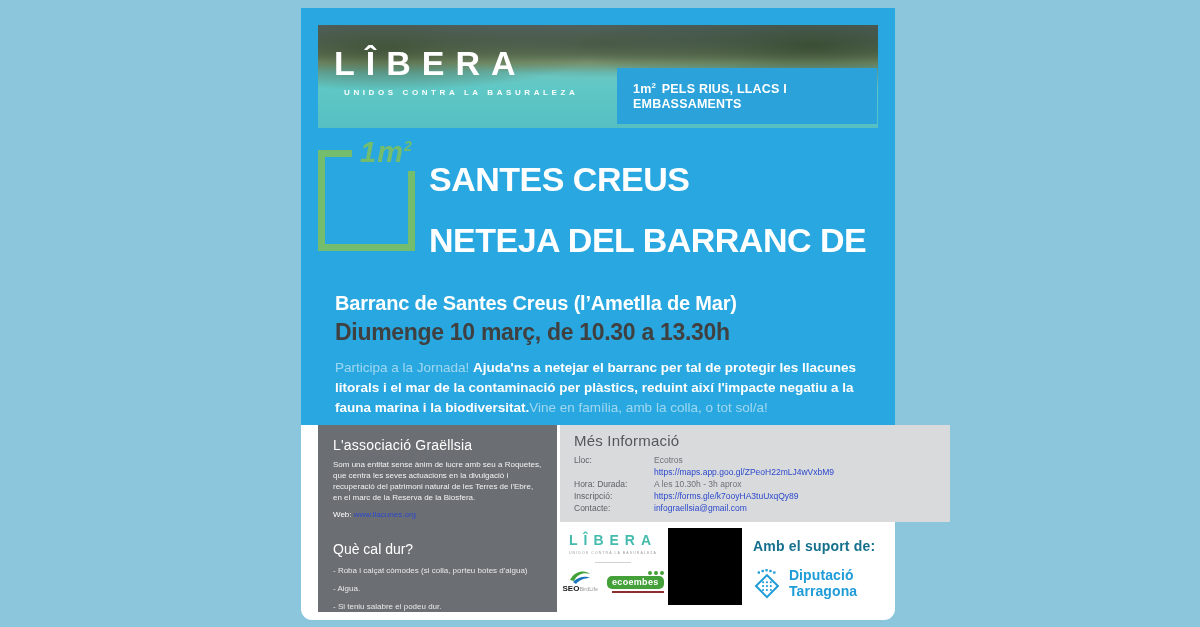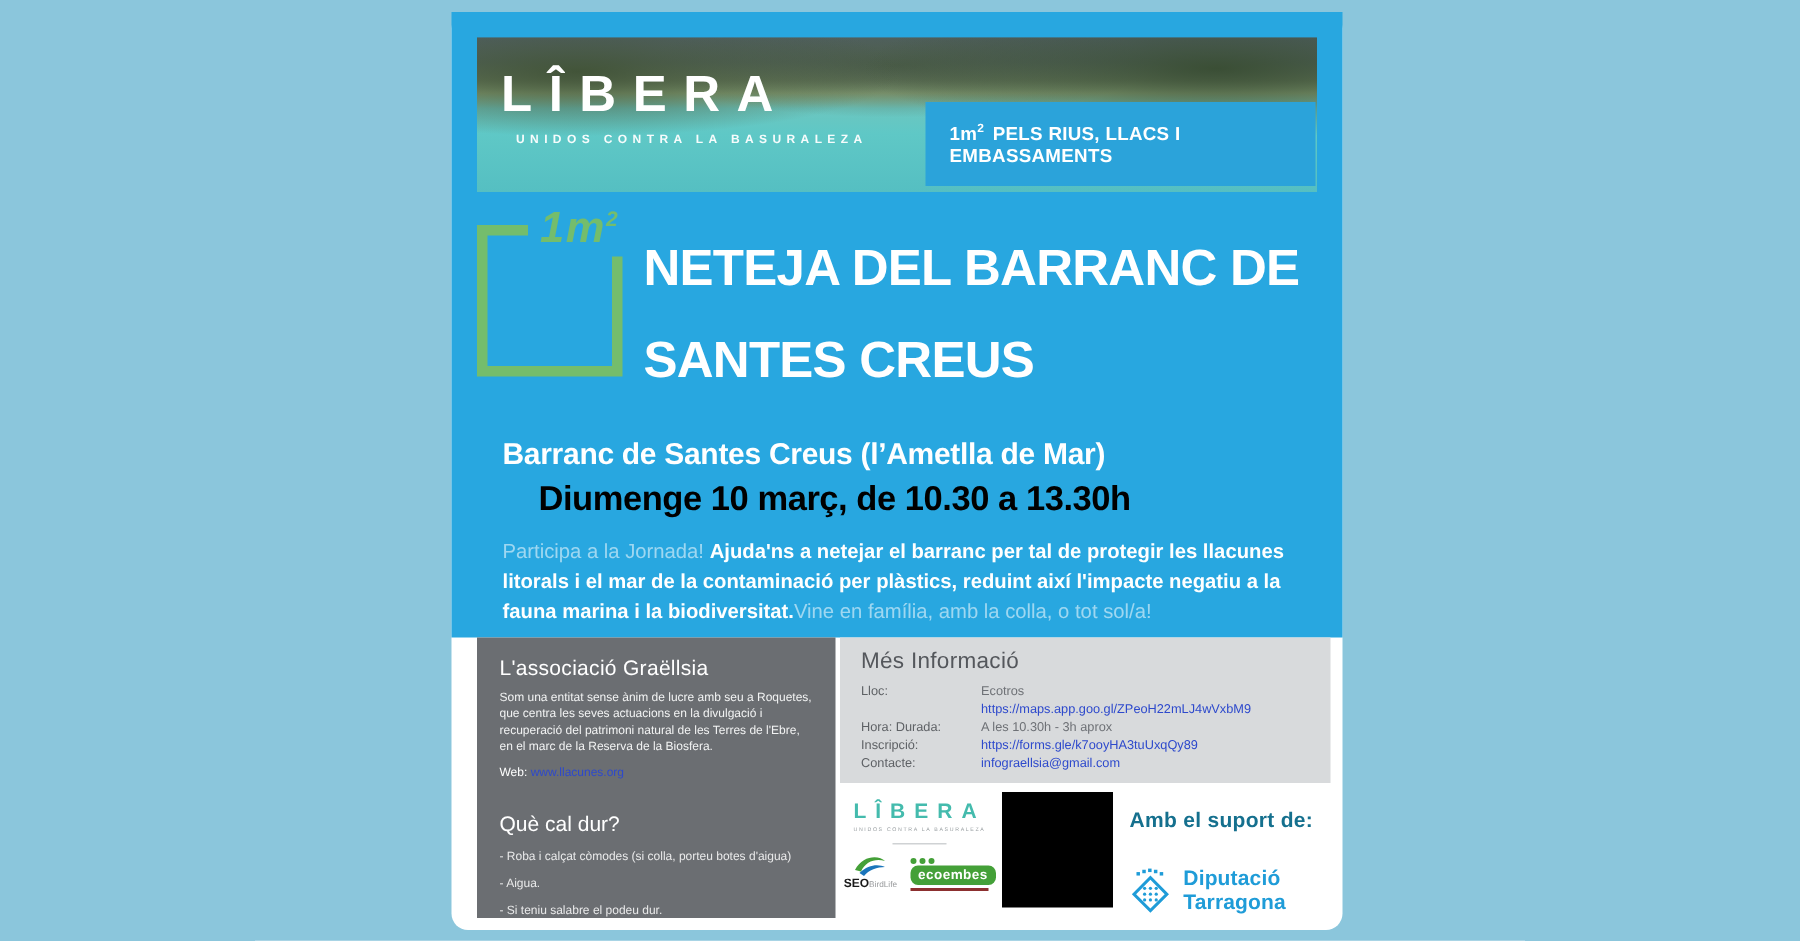--- a/index.html
+++ b/index.html
@@ -31,61 +31,61 @@
   
   .sq-icon{position:absolute;left:17px;top:142px;width:97px;height:101px;border:7px solid var(--green);}
   .sq-label{position:absolute;left:51px;top:128px;background:var(--panel-blue);color:var(--green);
     font-size:29px;font-weight:bold;font-style:italic;padding:0 8px 2px 8px;letter-spacing:1px;}
   .sq-label sup{font-size:14px;}
   .title{position:absolute;left:128px;top:141px;color:#fff;font-weight:bold;font-size:34px;
     letter-spacing:-0.5px;line-height:61px;}
 
   
   .loc-line{position:absolute;left:34px;top:284px;color:#fff;font-weight:bold;font-size:20px;letter-spacing:-0.2px;}
-  .dt-line{position:absolute;left:34px;top:311px;color:#000000;font-weight:bold;font-size:23px;letter-spacing:-0.3px;margin-left:24px;}
+  .dt-line{position:absolute;left:34px;top:311px;color:#404040;font-weight:bold;font-size:23px;letter-spacing:-0.3px;}
   .desc{position:absolute;left:34px;top:350px;width:534px;color:#fff;font-size:13.5px;line-height:20px;}
   .desc .soft{color:rgba(255,255,255,.55);}
   .desc .strong{font-weight:bold;}
 
   
   .assoc-box{position:absolute;left:17px;top:417px;width:239px;height:187px;background:var(--dark-gray);
     color:#fff;padding:12px 15px;}
   .assoc-title{font-size:14px;font-weight:400;letter-spacing:.2px;}
   .assoc-desc{font-size:8px;line-height:11px;margin-top:6px;color:#F2F3F3;}
   .web-line{font-size:8px;margin-top:7px;}
   .link{color:var(--link-blue);cursor:pointer;text-align:center;}
   .bring-title{font-size:14px;font-weight:400;margin-top:22px;}
   .bring-item{font-size:8px;margin-top:9px;color:rgba(255,255,255,.85);}
 
   
-  .info-box{position:absolute;left:259px;top:417px;width:327px;height:97px;background:var(--light-gray);
+  .info-box{position:absolute;left:259px;top:417px;width:390px;height:97px;background:var(--light-gray);
     padding:7px 14px;color:#6E7176;}
   .info-title{font-size:15px;font-weight:400;color:#54575C;letter-spacing:.2px;}
   .info-grid{display:grid;grid-template-columns:80px 1fr;margin-top:5px;font-size:8.5px;line-height:12px;}
   .info-label{color:#5E6165;}
   .info-value{color:#6E7176;}
 
   
   .f-libera{position:absolute;left:262px;top:524px;width:100px;text-align:center;}
   .f-libera-name{color:var(--teal);font-size:14px;font-weight:bold;letter-spacing:6px;}
   .f-libera-tag{font-size:3.5px;color:#9aa0a3;letter-spacing:1.1px;margin-top:3px;}
   .f-divider{width:36px;border-top:1px solid #cfd2d4;margin:7px auto 6px auto;}
   .f-logos{display:flex;align-items:flex-end;justify-content:center;gap:9px;}
   .seo-block{display:flex;flex-direction:column;align-items:center;}
   .seo-text{font-size:8px;font-weight:bold;color:#1a1a1a;line-height:8px;}
   .seo-sub{font-size:5.5px;color:#97999b;font-weight:normal;}
-  .eco-block{display:flex;flex-direction:column;align-items:flex-start;}
+  .eco-block{display:flex;flex-direction:column;align-items:flex-end;}
   .eco-dots{display:flex;gap:2px;margin-bottom:1px;}
   .eco-dot{width:4px;height:4px;border-radius:50%;background:#44A038;}
   .eco-pill{background:#44A038;color:#fff;font-weight:bold;font-size:9px;padding:1px 5px 2px;border-radius:5px;letter-spacing:.3px;}
   .eco-strip{width:52px;height:2px;background:#8c2f2f;margin-top:2px;}
   .f-qr{position:absolute;left:367px;top:520px;width:74px;height:77px;background:#000;}
   .f-support{position:absolute;left:452px;top:530px;}
   .f-support-h{color:var(--support-teal);font-size:14px;font-weight:bold;letter-spacing:.2px;}
-  .f-diputacio{display:flex;align-items:center;gap:8px;margin-top:19px;}
+  .f-diputacio{display:flex;align-items:center;gap:8px;margin-top:9px;}
   .diputacio-name{color:var(--diputacio-blue);font-size:14px;font-weight:bold;letter-spacing:.1px;}
 </style>
 </head>
 <body>
 
 <div class="page">
   <div class="card">
     <div class="blue-panel">
 
       <div class="photo">
@@ -99,22 +99,22 @@
           </span>
         </div>
       </div>
 
       <div class="sq-icon"></div>
       <div class="sq-label">
         <span>1m</span><sup>2</sup>
       </div>
 
       <div class="title">
+        <div>SANTES CREUS</div>
         <div>NETEJA DEL BARRANC DE</div>
-        <div>SANTES CREUS</div>
       </div>
 
       <div class="loc-line">Barranc de Santes Creus (l’Ametlla de Mar)</div>
       <div class="dt-line">Diumenge 10 març, de 10.30 a 13.30h</div>
       <div class="desc">
         <span class="soft">Participa a la Jornada! </span><span class="strong">Ajuda'ns a netejar el barranc per tal de protegir les llacunes litorals i el mar de la contaminació per plàstics, reduint així l'impacte negatiu a la fauna marina i la biodiversitat.</span><span class="soft">Vine en família, amb la colla, o tot sol/a!</span>
       </div>
     </div>
 
     <div class="assoc-box">

